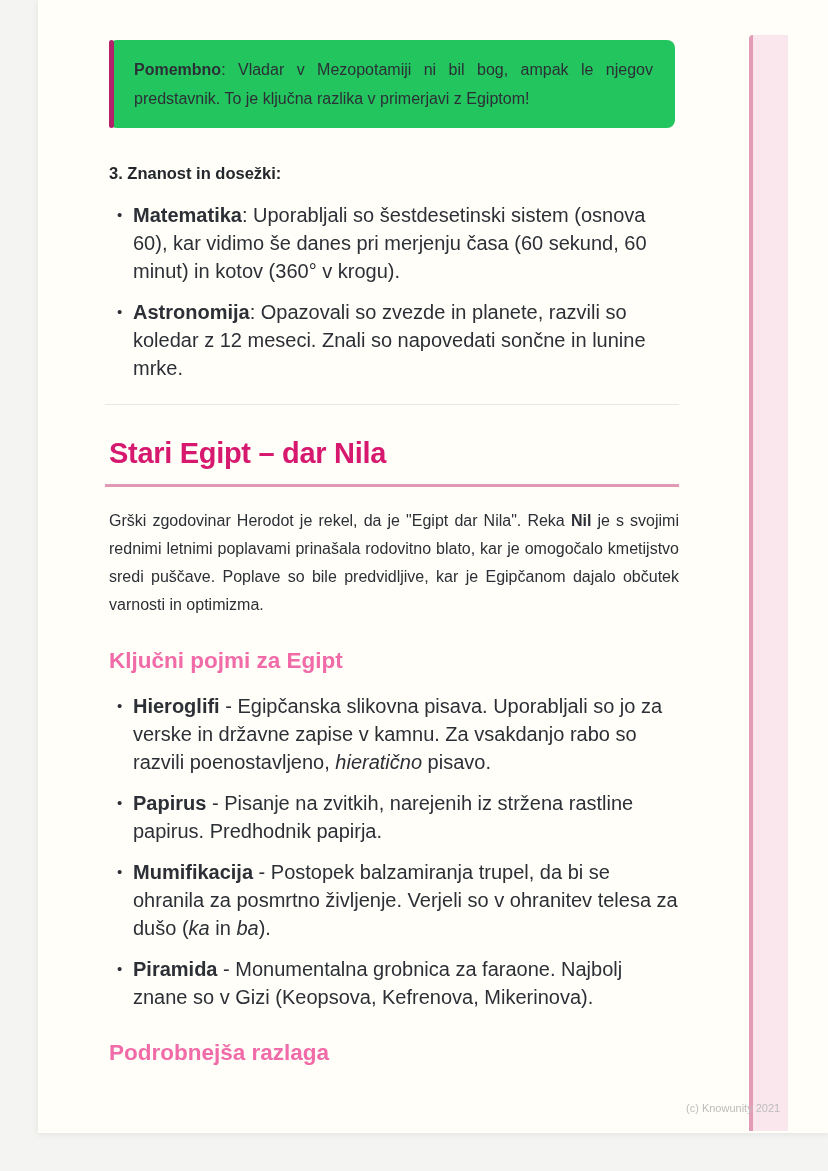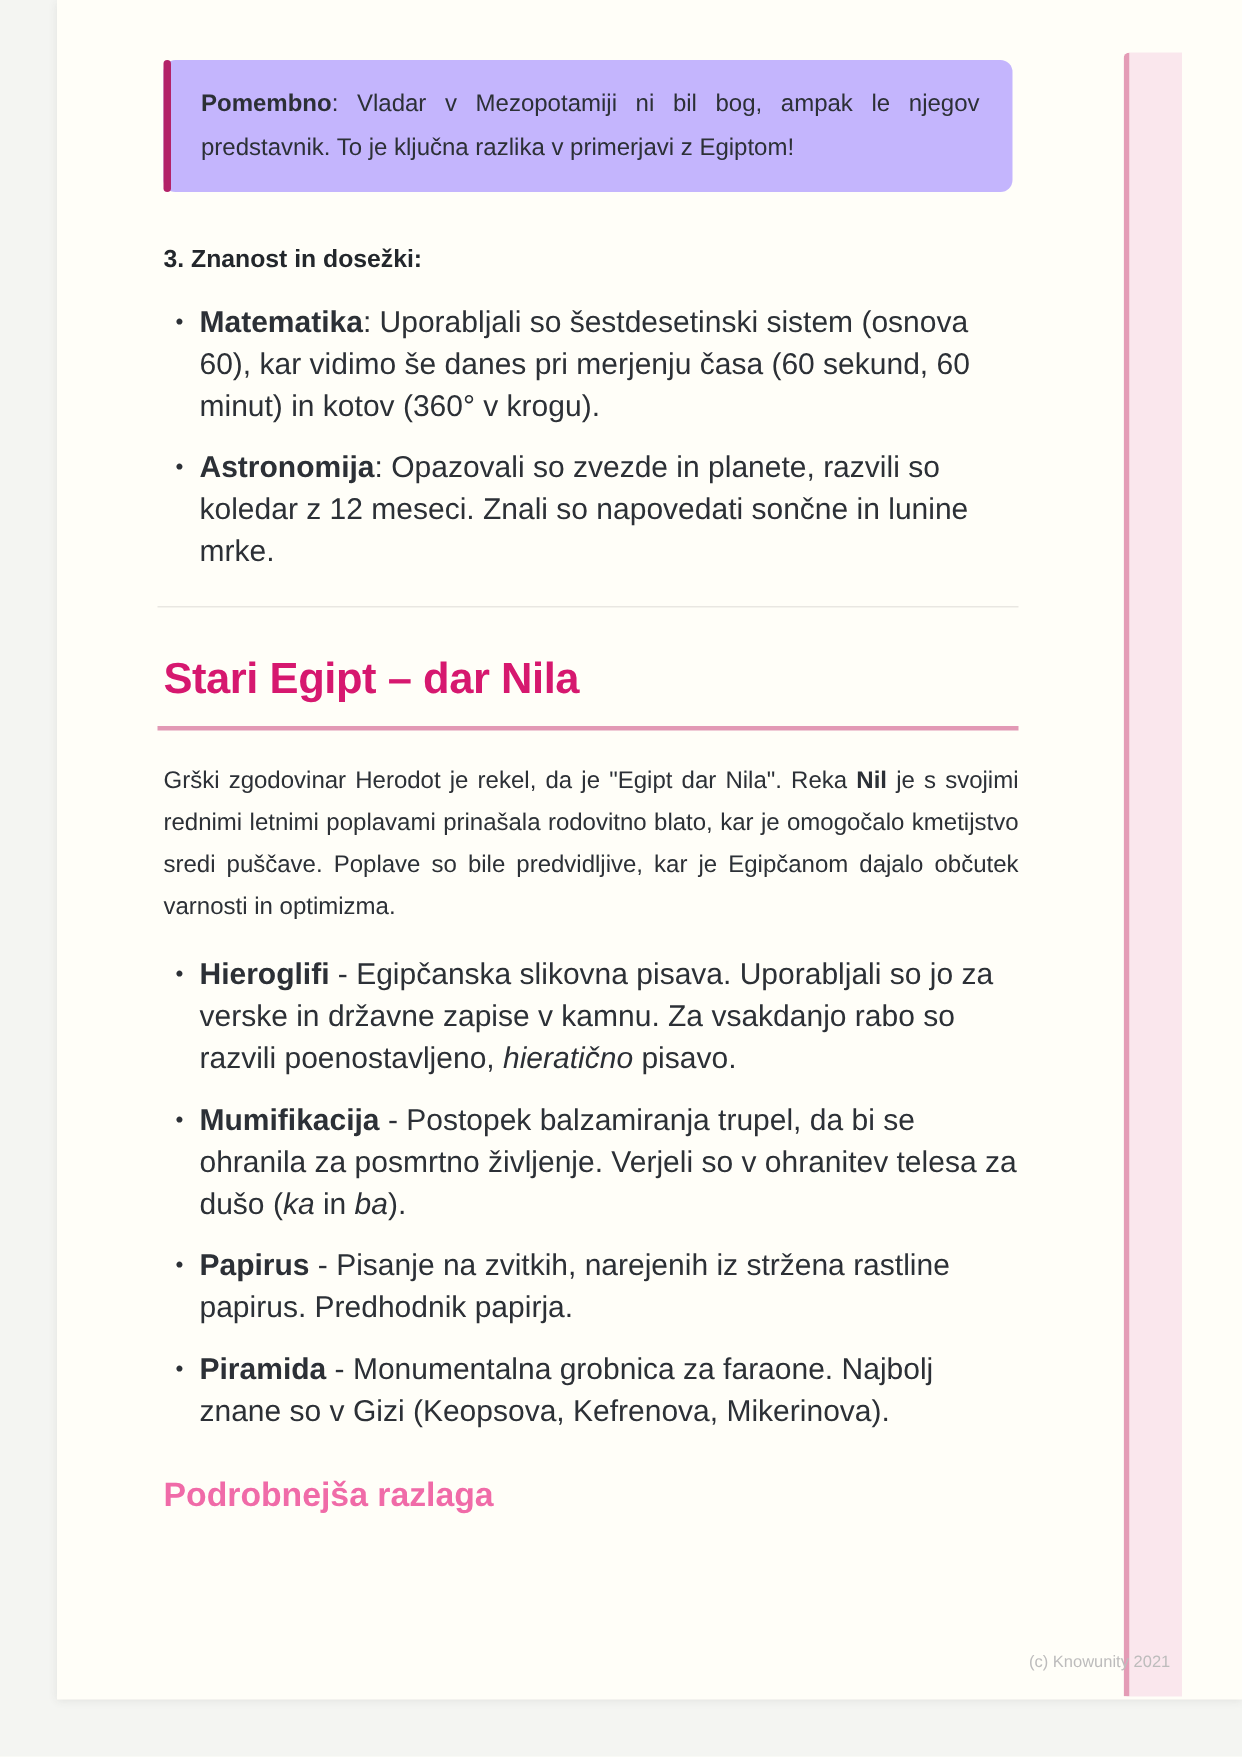--- a/index.html
+++ b/index.html
@@ -17,21 +17,21 @@
     box-shadow:0 1px 6px rgba(60,60,60,0.10);
   }
   .content {
     position:absolute; left:71px; top:0; width:570px;
   }
   
   .callout {
     position:relative;
     margin-top:40px;
     width:566px;
-    background:#c4b5fd;
+    background:#22c55e;
     border-radius:8px;
     padding:15px 22px 15px 25px;
     font-size:16px; line-height:29px;
     text-align:justify;
   }
   .callout-bar {
     position:absolute; left:0; top:0; bottom:0; width:5px;
     background:#b32268; border-radius:4px;
   }
   
@@ -103,25 +103,26 @@
       <li><span class="b">Matematika</span><span>: Uporabljali so šestdesetinski sistem (osnova 60), kar vidimo še danes pri merjenju časa (60 sekund, 60 minut) in kotov (360° v krogu).</span></li>
       <li><span class="b">Astronomija</span><span>: Opazovali so zvezde in planete, razvili so koledar z 12 meseci. Znali so napovedati sončne in lunine mrke.</span></li>
     </ul>
 
     <hr class="div">
 
     <h1 class="main">Stari Egipt – dar Nila</h1>
 
     <p class="just"><span>Grški zgodovinar Herodot je rekel, da je "Egipt dar Nila". Reka </span><span class="b">Nil</span><span> je s svojimi rednimi letnimi poplavami prinašala rodovitno blato, kar je omogočalo kmetijstvo sredi puščave. Poplave so bile predvidljive, kar je Egipčanom dajalo občutek varnosti in optimizma.</span></p>
 
+    <h2 class="sub">Ključni pojmi za Egipt</h2>
 
     <ul class="blist">
       <li><span class="b">Hieroglifi</span><span> - Egipčanska slikovna pisava. Uporabljali so jo za verske in državne zapise v kamnu. Za vsakdanjo rabo so razvili poenostavljeno, </span><span class="i">hieratično</span><span> pisavo.</span></li>
+      <li><span class="b">Papirus</span><span> - Pisanje na zvitkih, narejenih iz stržena rastline papirus. Predhodnik papirja.</span></li>
       <li><span class="b">Mumifikacija</span><span> - Postopek balzamiranja trupel, da bi se ohranila za posmrtno življenje. Verjeli so v ohranitev telesa za dušo (</span><span class="i">ka</span><span> in </span><span class="i">ba</span><span>).</span></li>
-      <li><span class="b">Papirus</span><span> - Pisanje na zvitkih, narejenih iz stržena rastline papirus. Predhodnik papirja.</span></li>
       <li><span class="b">Piramida</span><span> - Monumentalna grobnica za faraone. Najbolj znane so v Gizi (Keopsova, Kefrenova, Mikerinova).</span></li>
     </ul>
 
     <h2 class="sub">Podrobnejša razlaga</h2>
 
 
   </div>
 </div>
 
 <div class="stripe"></div>

